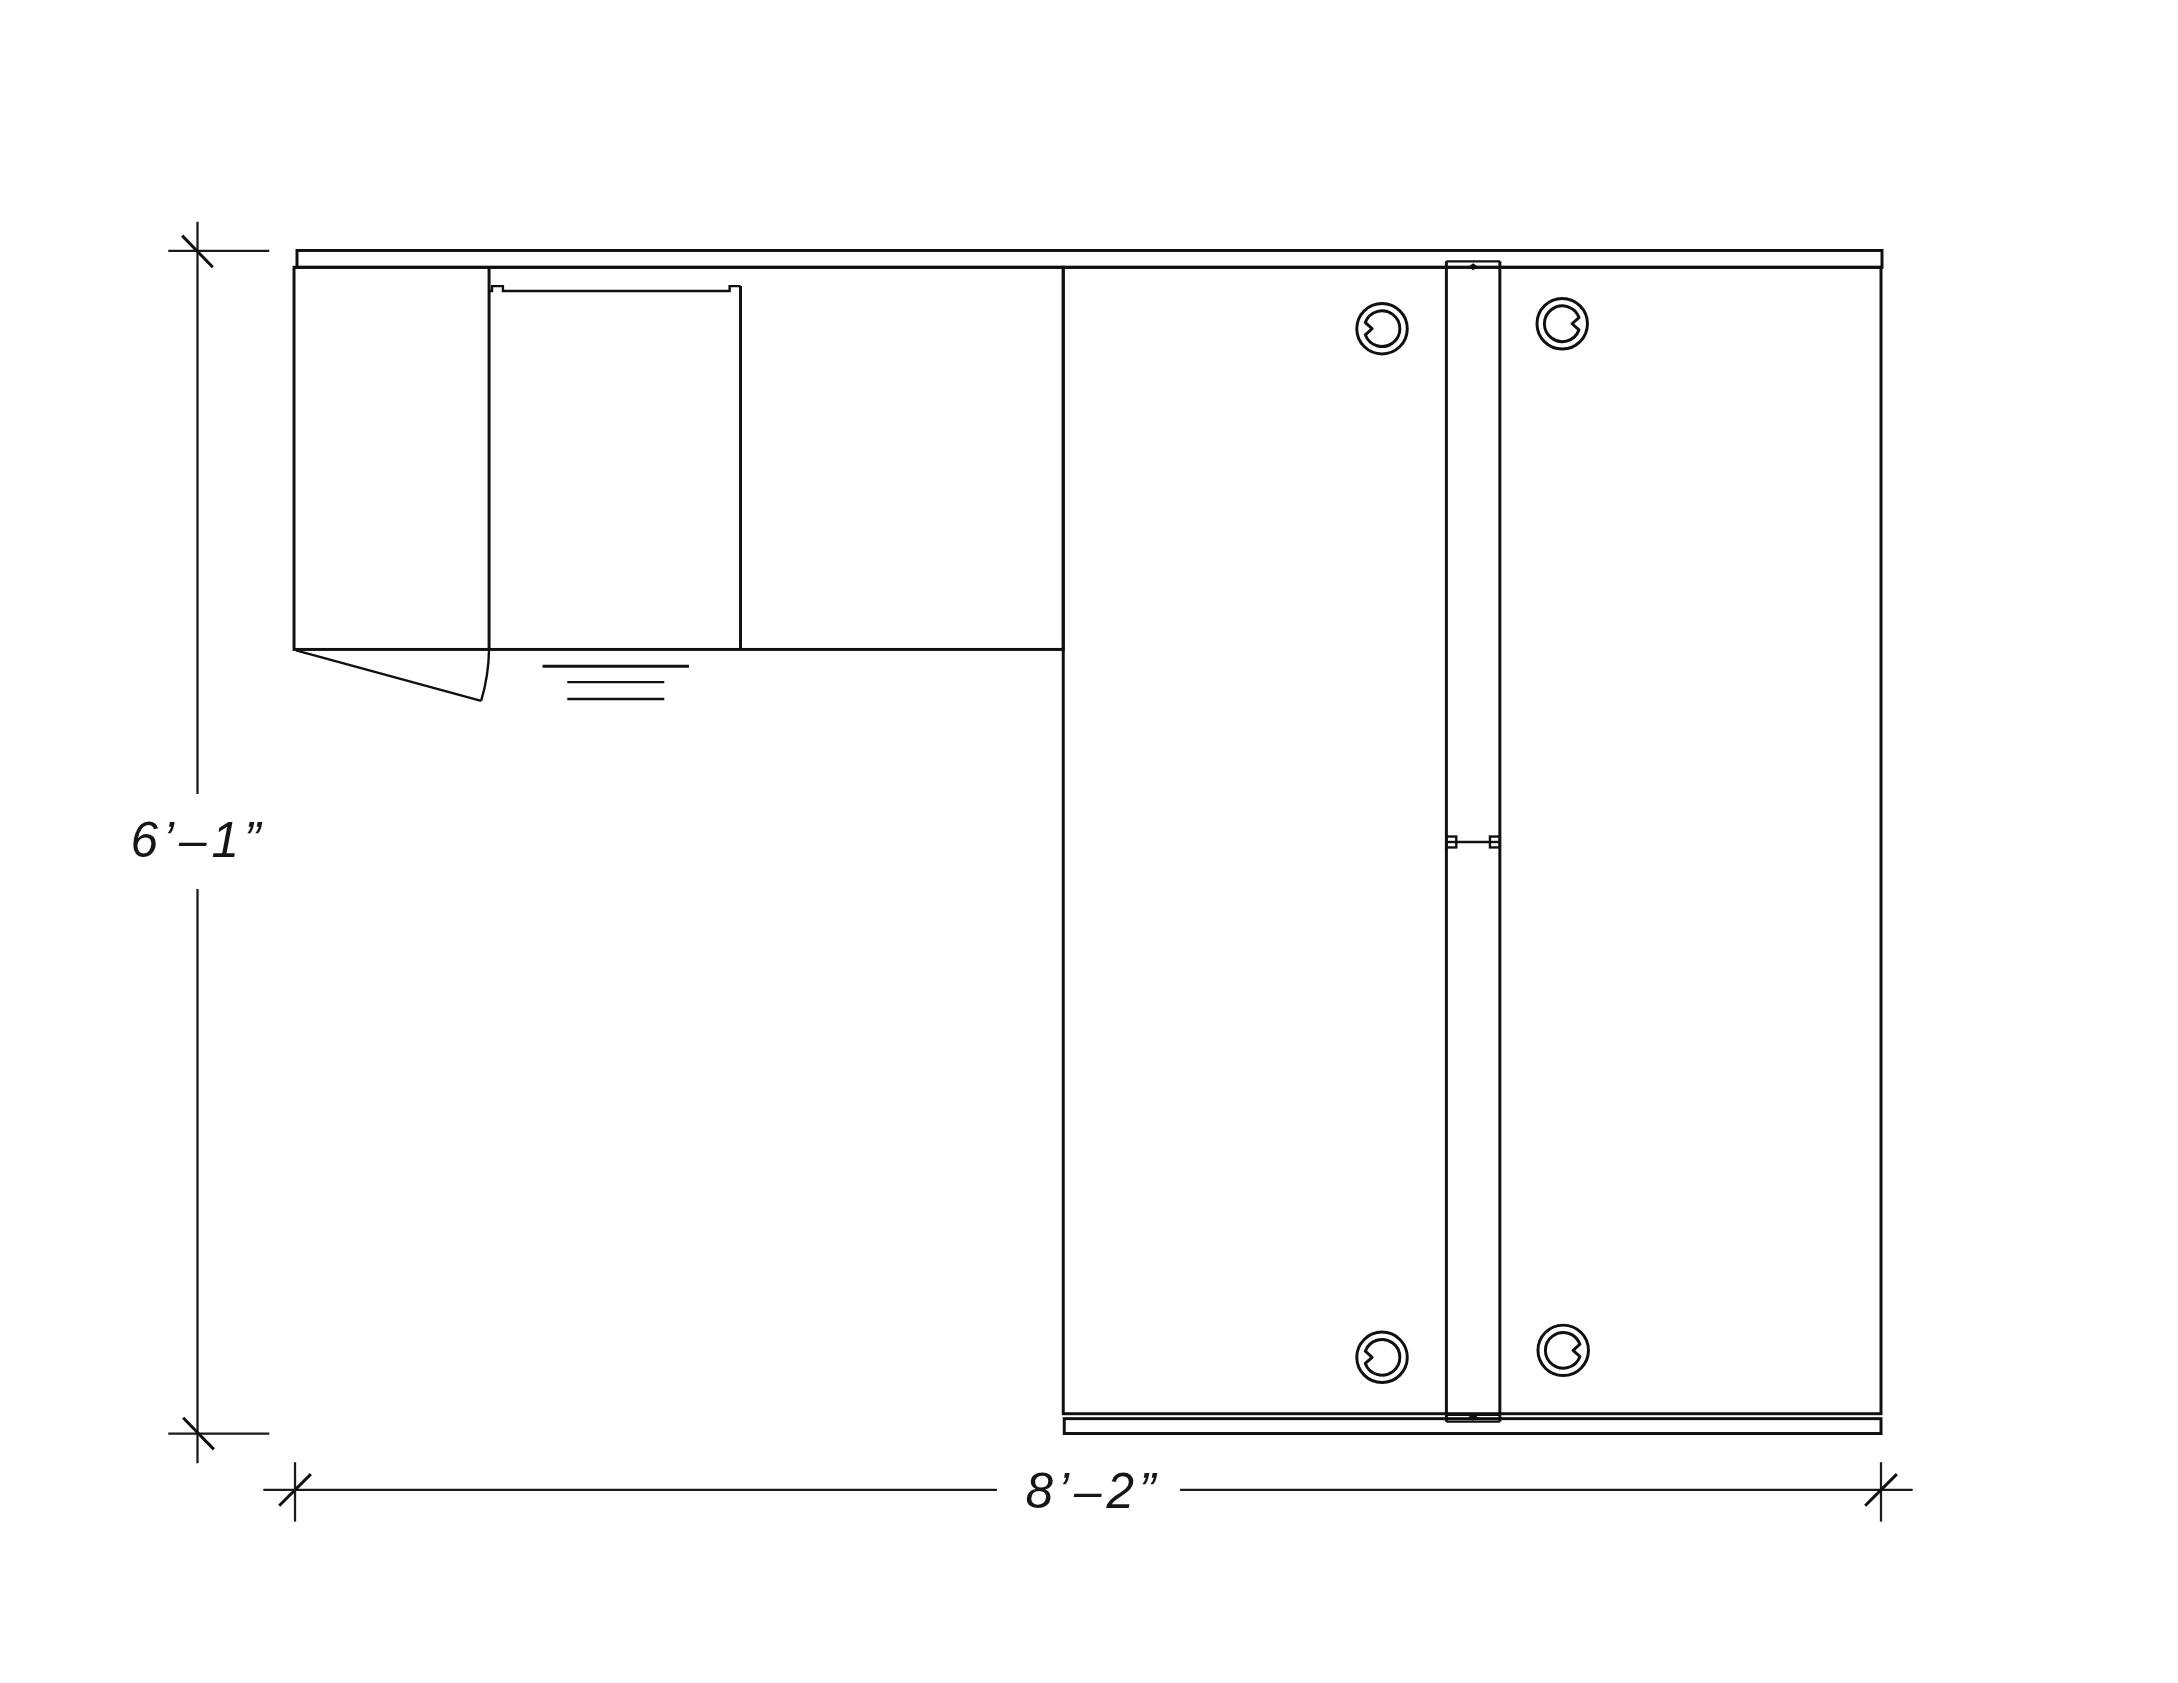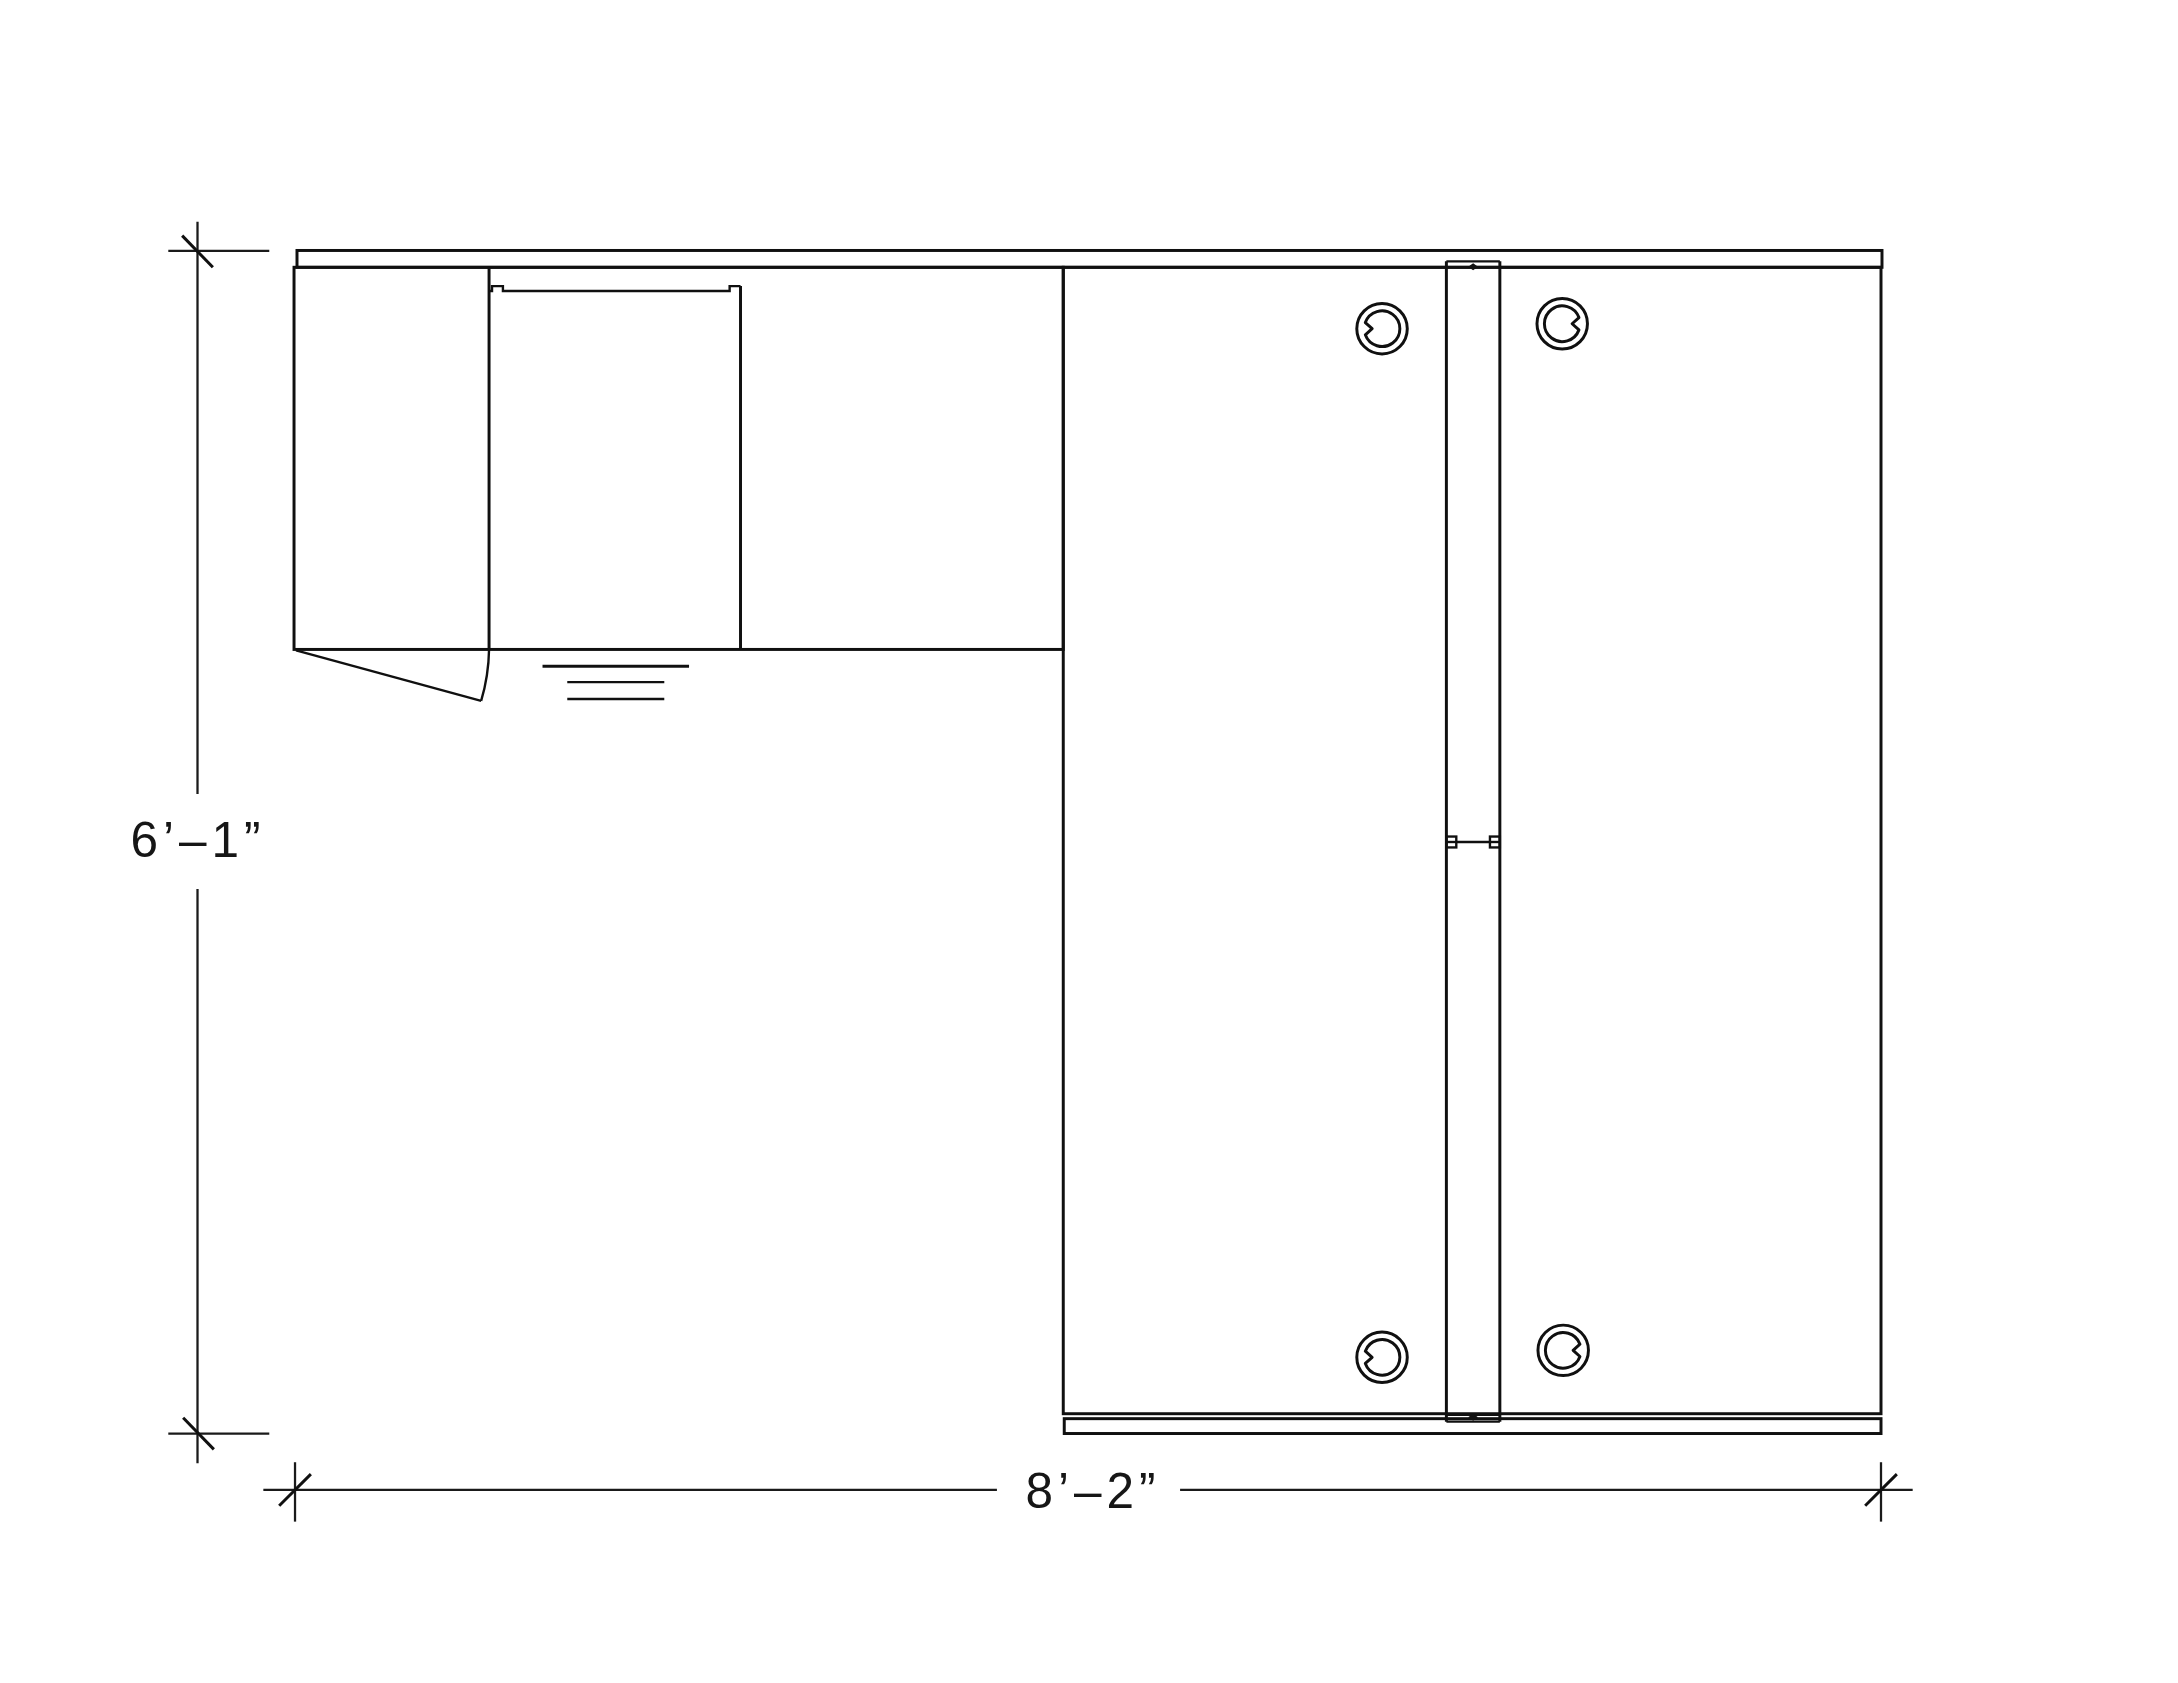--- a/index.html
+++ b/index.html
@@ -2,21 +2,21 @@
 <html><head>
 <meta charset="utf-8">
 <style>
   html, body {
     margin: 0; padding: 0;
     width: 2178px; height: 1683px;
     background: #ffffff;
     overflow: hidden;
     font-family: "Liberation Sans", sans-serif;
   }
-  .stage { position: relative; width: 2178px; height: 1494px; background: #ffffff; }
+  .stage { position: relative; width: 2178px; height: 1494px; background: #ffffff; font-style: italic; }
   svg { display: block; width: 2178px; height: 1683px; }
 
   
   .ol   { stroke: #101010; stroke-width: 3;   fill: none; }
   .ol2  { stroke: #101010; stroke-width: 2.4; fill: none; }
   .grom { stroke: #101010; stroke-width: 3;   fill: none; stroke-linejoin: round; }
   .diml { stroke: #1a1a1a; stroke-width: 2.3; fill: none; }
   .tick { stroke: #101010; stroke-width: 3;   fill: none; }
   .solid{ fill: #101010; stroke: none; }
 

